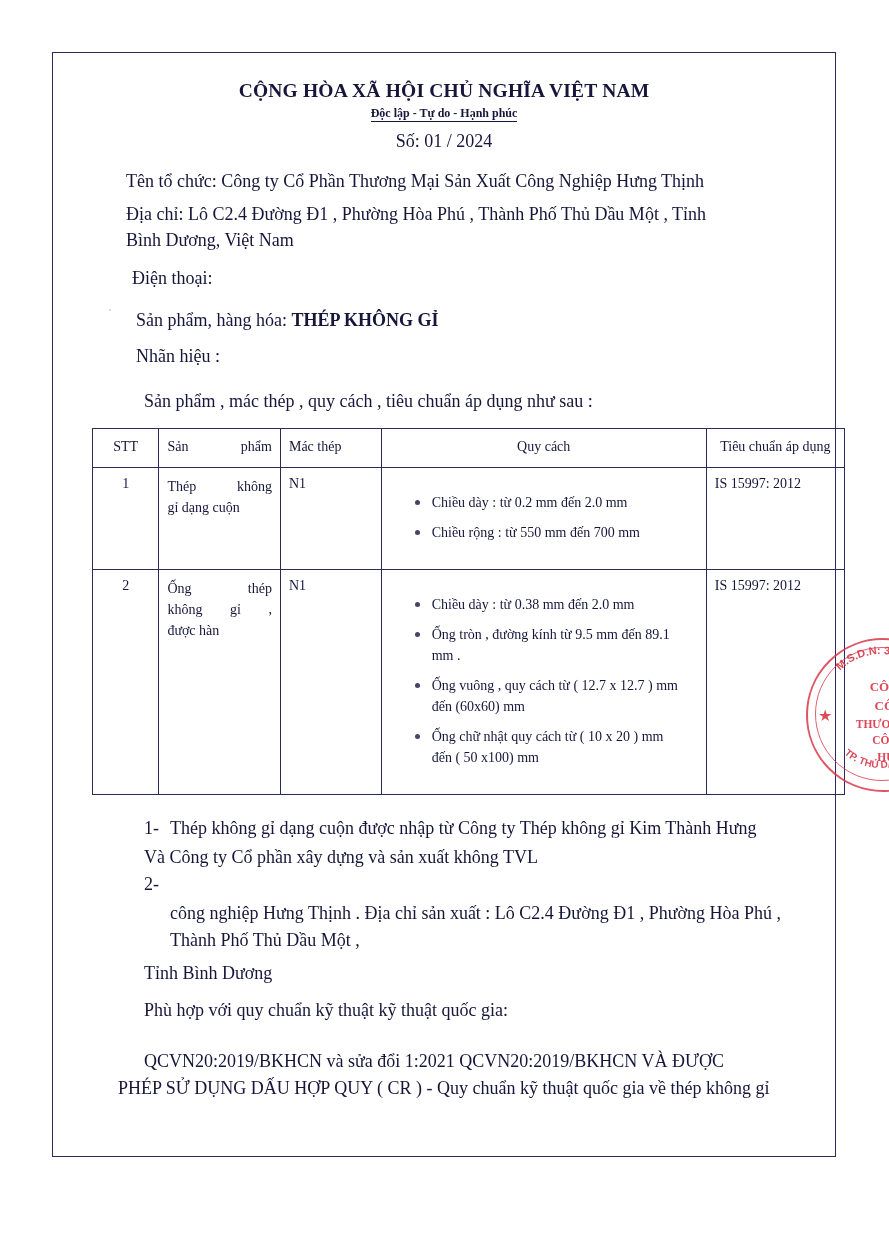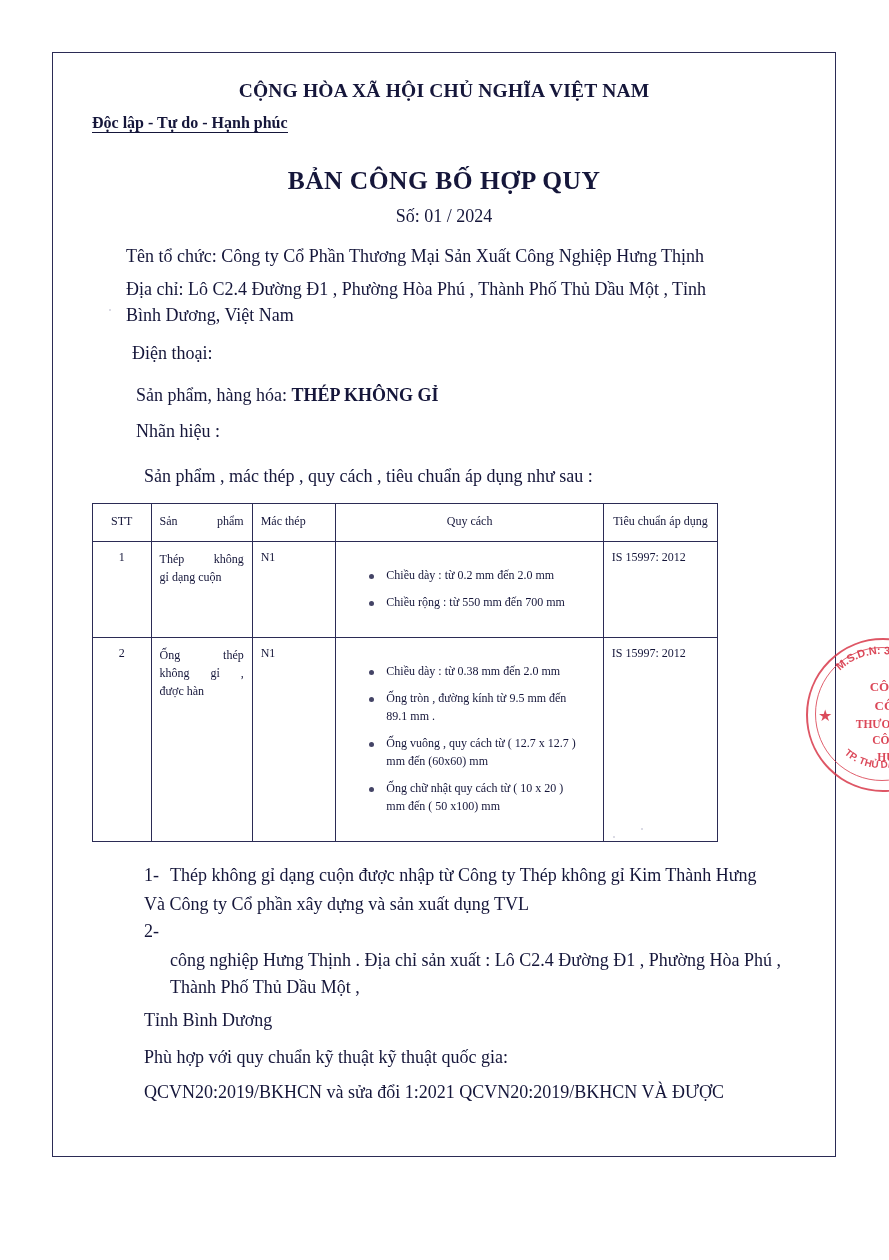--- a/index.html
+++ b/index.html
@@ -40,24 +40,24 @@
   }
   .nation {
     text-align: center;
     font-weight: bold;
     font-size: 19.5px;
     letter-spacing: 0.2px;
     margin-top: 8px;
     color: #15163a;
   }
   .motto {
-    text-align: left;
+    text-align: center;
     font-weight: bold;
-    font-size: 16px;
-    margin-top: 12px;
+    font-size: 12px;
+    margin-top: 4px;
     color: #15163a;
   }
   .motto span {
     border-bottom: 1.3px solid #15163a;
     padding-bottom: 1px;
   }
   .title {
     text-align: center;
     font-weight: bold;
     font-size: 25.5px;
@@ -79,25 +79,25 @@
   }
   .p-org { margin-top: 16px; padding-left: 34px; text-indent: 0; }
   .p-addr { margin-top: 7px; padding-left: 34px; }
   .p-phone { margin-top: 12px; padding-left: 40px; }
   .p-prod { margin-top: 16px; padding-left: 44px; }
   .p-brand { margin-top: 10px; padding-left: 44px; }
   .p-intro { margin-top: 18px; padding-left: 52px; }
   .b { font-weight: bold; }
 
   table.spec {
-    width: 626px;
+    width: 753px;
     margin-top: 14px;
     margin-left: 0px;
     border-collapse: collapse;
-    font-size: 12px;
+    font-size: 14px;
     color: #15163a;
   }
   table.spec th, table.spec td {
     border: 1px solid #2b2b55;
     vertical-align: top;
     padding: 8px 8px 10px 8px;
     font-weight: normal;
   }
   table.spec th {
     padding-top: 10px;
@@ -166,21 +166,21 @@
   }
   .tail {
     padding-left: 52px;
     margin-top: 6px;
   }
   .tail2 {
     padding-left: 52px;
     margin-top: 10px;
   }
   .qcvn {
-    margin-top: 8px;
+    margin-top: 24px;
     padding-left: 52px;
     text-align: justify;
     font-size: 18px;
     line-height: 1.5;
     color: #15163a;
   }
   .qcvn .l2 { padding-left: 0; margin-left: -26px; }
 
   
   .stamp {
@@ -245,21 +245,20 @@
 
 <div class="page">
 
   <div class="doc-border"></div>
 
   <div class="inner">
 
     <div class="nation">CỘNG HÒA XÃ HỘI CHỦ NGHĨA VIỆT NAM</div>
     <div class="motto"><span>Độc lập - Tự do - Hạnh phúc</span></div>
 
-    <div class="title">BẢN CÔNG BỐ HỢP QUY</div>
     <div class="docnum">Số: 01 / 2024</div>
 
     <div class="para p-org">
       <span>Tên tổ chức: </span><span>Công ty Cổ Phần Thương Mại Sản Xuất Công Nghiệp Hưng Thịnh</span>
     </div>
     <div class="para p-addr">
       <span>Địa chỉ: </span><span>Lô C2.4 Đường Đ1 , Phường Hòa Phú , Thành Phố Thủ Dầu Một , Tỉnh</span>
       <div>Bình Dương, Việt Nam</div>
     </div>
     <div class="para p-phone">Điện thoại:</div>
@@ -315,34 +314,35 @@
           <td class="c-tc">IS 15997: 2012</td>
         </tr>
       </tbody>
     </table>
 
     <div class="notes">
       <div class="note-row">
         <div class="note-num">1-</div>
         <div class="note-txt">Thép không gỉ dạng cuộn được nhập từ Công ty Thép không gỉ Kim Thành Hưng</div>
       </div>
-      <div class="note-cont">Và Công ty Cổ phần xây dựng và sản xuất dụng TVL</div>
+      <div class="note-cont">Và Công ty Cổ phần xây dựng và sản xuất không TVL</div>
 
       <div class="note-row">
         <div class="note-num">2-</div>
       </div>
       <div class="note-cont2">công nghiệp Hưng Thịnh . Địa chỉ sản xuất : Lô C2.4 Đường Đ1 , Phường Hòa Phú ,</div>
       <div class="note-cont2">Thành Phố Thủ Dầu Một ,</div>
 
       <div class="tail">Tỉnh Bình Dương</div>
       <div class="tail2">Phù hợp với quy chuẩn kỹ thuật kỹ thuật quốc gia:</div>
     </div>
 
     <div class="qcvn">
       <div>QCVN20:2019/BKHCN và sửa đổi 1:2021  QCVN20:2019/BKHCN VÀ ĐƯỢC</div>
+      <div class="l2">PHÉP SỬ DỤNG DẤU HỢP QUY ( CR ) -  Quy chuẩn kỹ thuật quốc gia về thép không gỉ</div>
     </div>
 
   </div>
 
   <div class="stamp">
     <div class="ring"></div>
     <div class="ring2"></div>
     <div class="star">★</div>
     <svg class="arc-txt" viewBox="0 0 150 150">
       <defs>

